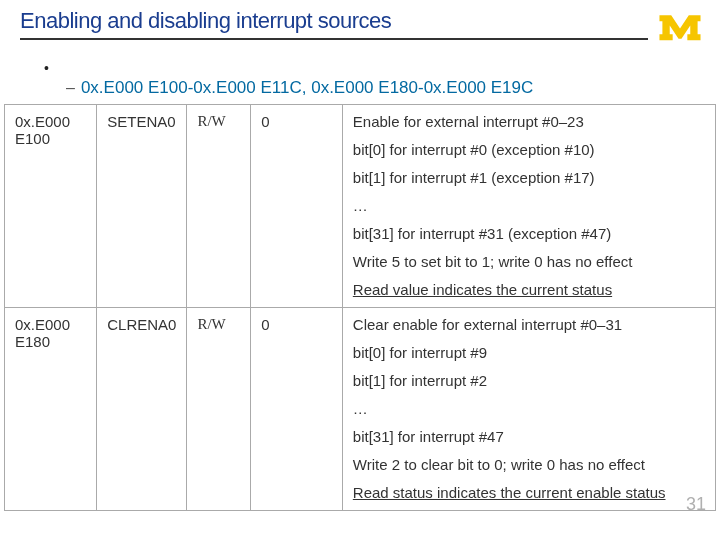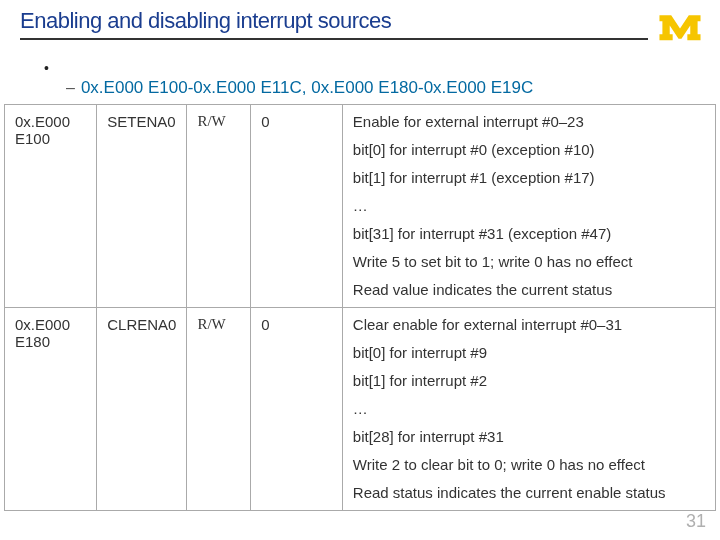--- a/index.html
+++ b/index.html
@@ -90,24 +90,25 @@
     td:nth-child(2) { width: 12%; }
     td:nth-child(3) { width: 9%; font-family: Liberation Serif, serif; }
     td:nth-child(4) { width: 13%; }
     td:nth-child(5) { width: 53%; }
     .desc-line {
       margin-bottom: 10px;
       line-height: 1.2;
     }
     .desc-line:last-child {
       margin-bottom: 0;
+      text-decoration: underline;
     }
     .page-num {
       position: absolute;
-      bottom: 8px;
+      bottom: 25px;
       right: 14px;
       font-size: 18px;
       color: #b0b0b0;
     }
   </style>
 </head>
 <body>
 
 <div class="header">
   <div class="title">Enabling and disabling interrupt sources</div>
@@ -149,21 +150,21 @@
         <tr>
           <td>0x.E000 E180</td>
           <td>CLRENA0</td>
           <td>R/W</td>
           <td>0</td>
           <td>
             <div class="desc-line">Clear enable for external interrupt #0–31</div>
             <div class="desc-line">bit[0] for interrupt #9</div>
             <div class="desc-line">bit[1] for interrupt #2</div>
             <div class="desc-line">…</div>
-            <div class="desc-line">bit[28] for interrupt #31</div>
+            <div class="desc-line">bit[31] for interrupt #47</div>
             <div class="desc-line">Write 2 to clear bit to 0; write 0 has no effect</div>
             <div class="desc-line">Read status indicates the current enable status</div>
           </td>
         </tr>
       </tbody>
   </table>
 </div>
 
 <div class="page-num">31</div>
 

